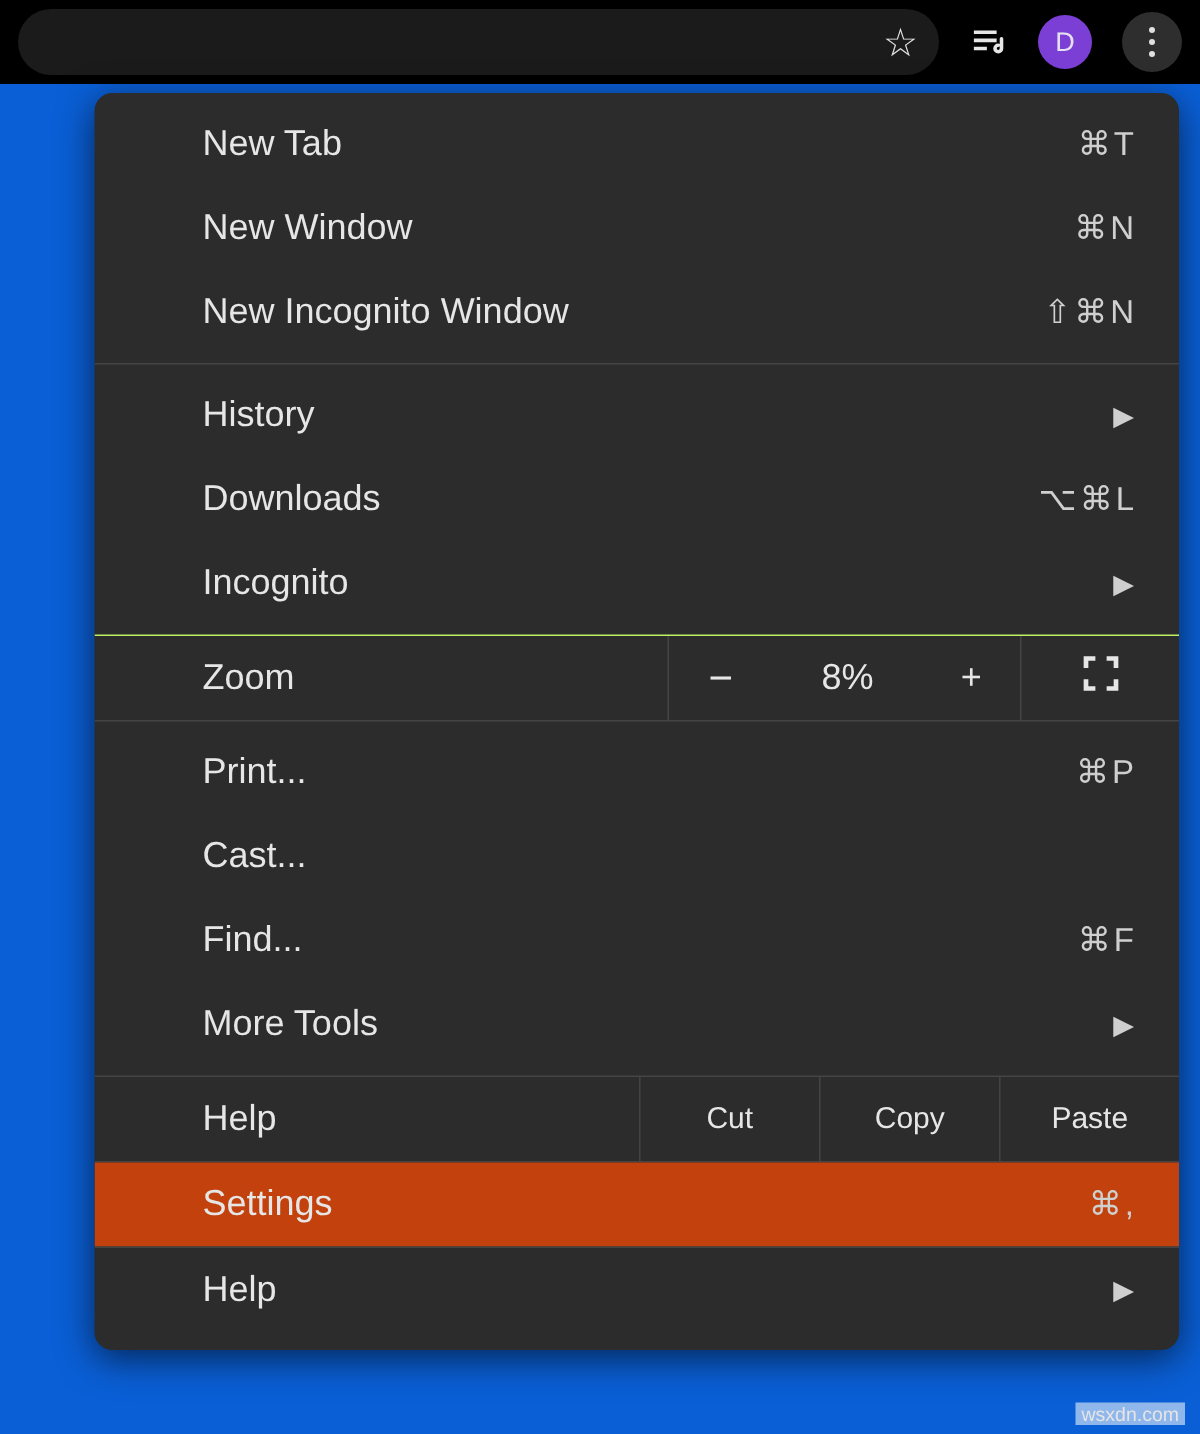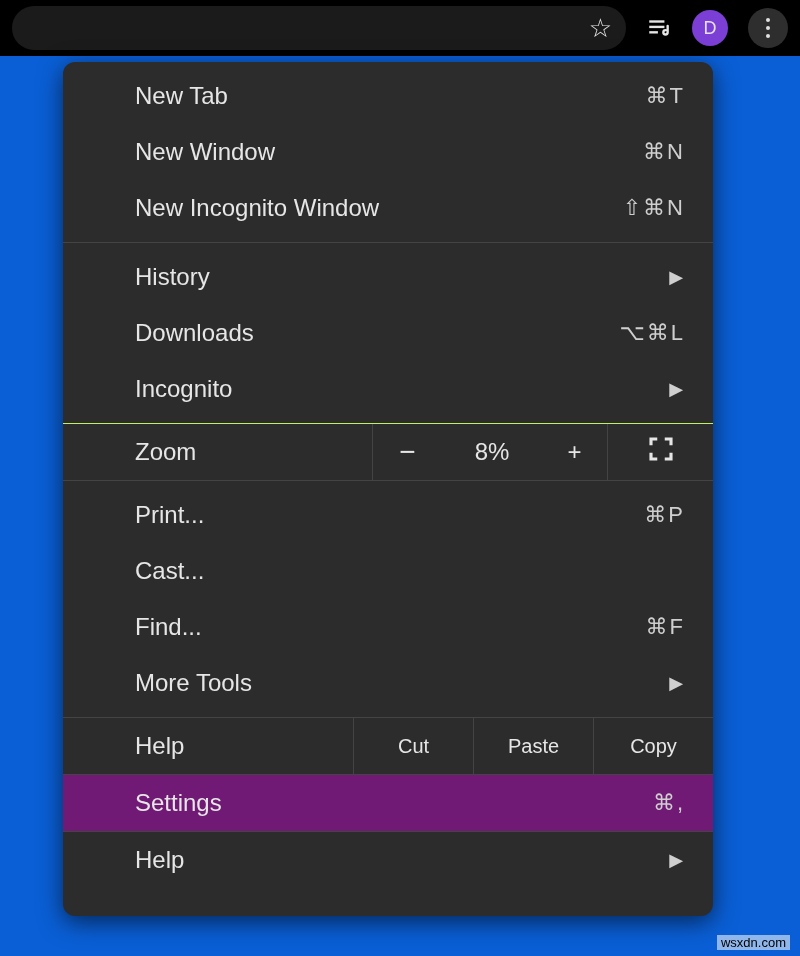--- a/index.html
+++ b/index.html
@@ -84,46 +84,46 @@
       width: 4px;
       height: 4px;
       border-radius: 50%;
       background: #e0e0e0;
     }
 
     .menu {
       position: absolute;
       top: 62px;
       left: 63px;
-      width: 650px;
+      width: 723px;
       background: #2c2c2c;
       border-radius: 12px;
       box-shadow: 0 6px 24px rgba(0,0,0,0.6);
       color: #e6e6e6;
       overflow: hidden;
-      padding-bottom: 22px;
+      padding-bottom: 6px;
     }
     .menu-section {
       padding: 6px 0;
     }
     .divider {
       height: 1px;
       background: #444;
       width: 100%;
     }
     .menu-item {
       display: flex;
       align-items: center;
       justify-content: space-between;
       padding: 12px 28px 12px 72px;
       font-size: 24px;
       min-height: 56px;
     }
     .menu-item.hovered {
-      background: #701a75;
+      background: #c2410c;
     }
     .menu-item .label {
       flex: 1;
     }
     .menu-item .shortcut {
       color: #cfcfcf;
       font-size: 22px;
       letter-spacing: 2px;
       font-weight: 300;
     }
@@ -182,21 +182,21 @@
       border-left: 1px solid #444;
       font-size: 20px;
       width: 120px;
     }
 
     .watermark {
       position: absolute;
       bottom: 6px;
       right: 10px;
       font-size: 13px;
-      color: #000000;
+      color: #e5e5e5;
       background: rgba(255,255,255,0.55);
       padding: 0 4px;
     }
   </style>
 </head>
 <body>
 
 <div class="toolbar">
   <div class="address-right">
     <span class="star-icon">☆</span>
@@ -286,22 +286,22 @@
     </div>
     <div class="menu-item">
       <span class="label">More Tools</span>
       <span class="submenu-arrow">▶</span>
     </div>
   </div>
 
   <div class="edit-row">
     <div class="edit-label">Help</div>
     <div class="edit-cell">Cut</div>
+    <div class="edit-cell">Copy</div>
     <div class="edit-cell">Paste</div>
-    <div class="edit-cell">Copy</div>
   </div>
 
   <div class="menu-section" style="padding:0;">
     <div class="menu-item hovered">
       <span class="label">Settings</span>
       <span class="shortcut">⌘,</span>
     </div>
   </div>
   <div class="divider"></div>
   <div class="menu-section" style="padding-top:0;">

